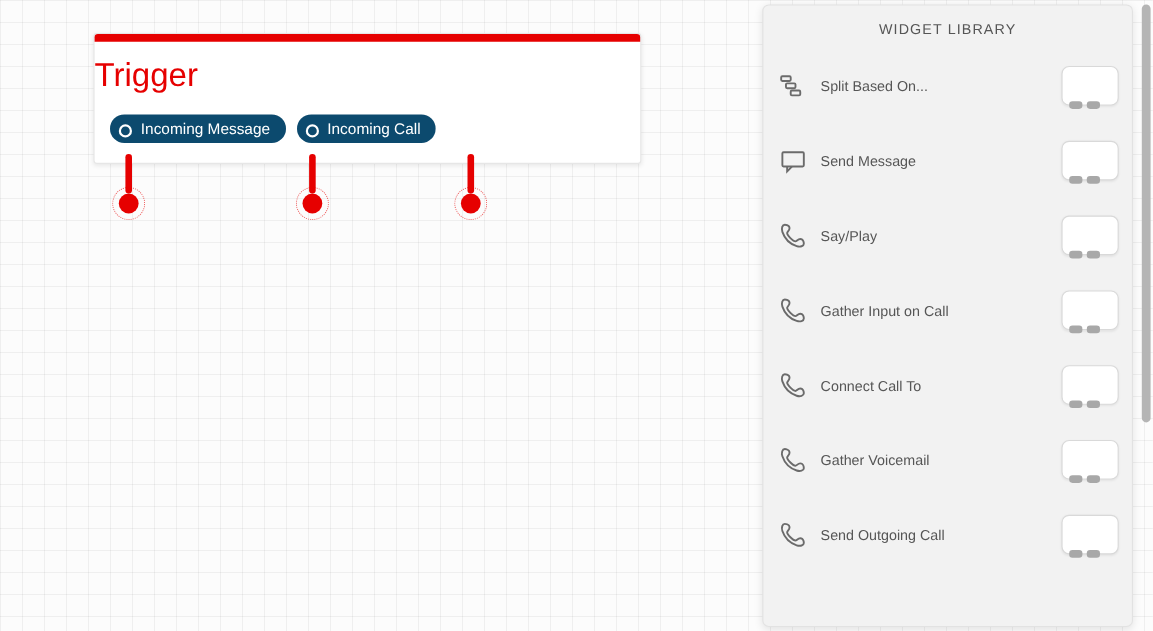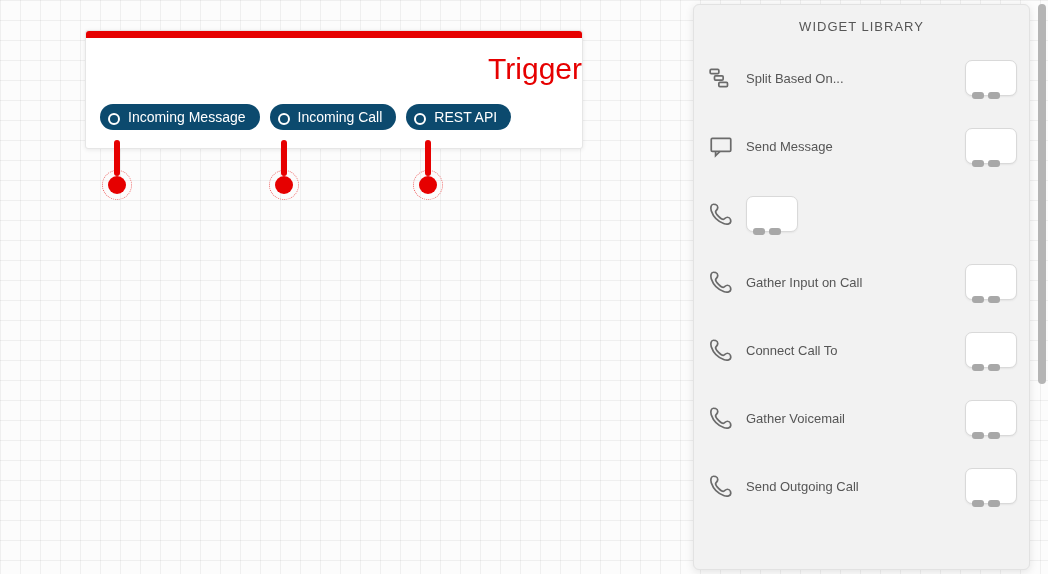--- a/index.html
+++ b/index.html
@@ -35,21 +35,21 @@
     border-radius: 3px;
     box-shadow: 0 1px 4px rgba(0,0,0,0.08);
   }
   .trigger-top-bar {
     height: 7px;
     background: #e60000;
     border-top-left-radius: 3px;
     border-top-right-radius: 3px;
   }
   .trigger-title {
-    text-align: right;
+    text-align: left;
     font-size: 30px;
     color: #e60000;
     font-weight: 400;
     padding: 14px 0 18px 0;
   }
   .trigger-outputs {
     display: flex;
     gap: 10px;
     padding: 0 14px 18px 14px;
   }
@@ -193,24 +193,20 @@
     <div class="trigger-title">Trigger</div>
     <div class="trigger-outputs">
       <div class="pill">
         <span class="port"></span>
         <span>Incoming Message</span>
       </div>
       <div class="pill">
         <span class="port"></span>
         <span>Incoming Call</span>
       </div>
-      <div class="pill">
-        <span class="port"></span>
-        <span>REST API</span>
-      </div>
     </div>
   </div>
 
   <div class="stem" style="left:114px; top:140px; height:36px;"></div>
   <div class="endpoint-ring" style="left:102px; top:170px;"></div>
   <div class="endpoint" style="left:108px; top:176px;"></div>
 
   <div class="stem" style="left:281px; top:140px; height:36px;"></div>
   <div class="endpoint-ring" style="left:269px; top:170px;"></div>
   <div class="endpoint" style="left:275px; top:176px;"></div>
@@ -252,20 +248,21 @@
           </span>
       </div>
 
 
       <div class="widget-item">
         <span class="widget-icon">
           <svg viewBox="0 0 24 24" fill="none" stroke="currentColor" stroke-width="1.6">
             <path d="M5 3 C5 3 9 3 9 6 C9 8 7 9 7 10 C7 12 12 17 14 17 C15 17 16 15 18 15 C21 15 21 19 21 19 C21 21 18 22 15 21 C9 19 5 15 3 9 C2 6 3 3 5 3 Z"></path>
           </svg>
         </span>
+        <span class="widget-label">Say/Play</span>
         <span class="widget-thumb">
             <span class="tab t1"></span>
             <span class="tab t2"></span>
           </span>
       </div>
 
       <div class="widget-item">
         <span class="widget-icon">
           <svg viewBox="0 0 24 24" fill="none" stroke="currentColor" stroke-width="1.6">
             <path d="M5 3 C5 3 9 3 9 6 C9 8 7 9 7 10 C7 12 12 17 14 17 C15 17 16 15 18 15 C21 15 21 19 21 19 C21 21 18 22 15 21 C9 19 5 15 3 9 C2 6 3 3 5 3 Z"></path>

